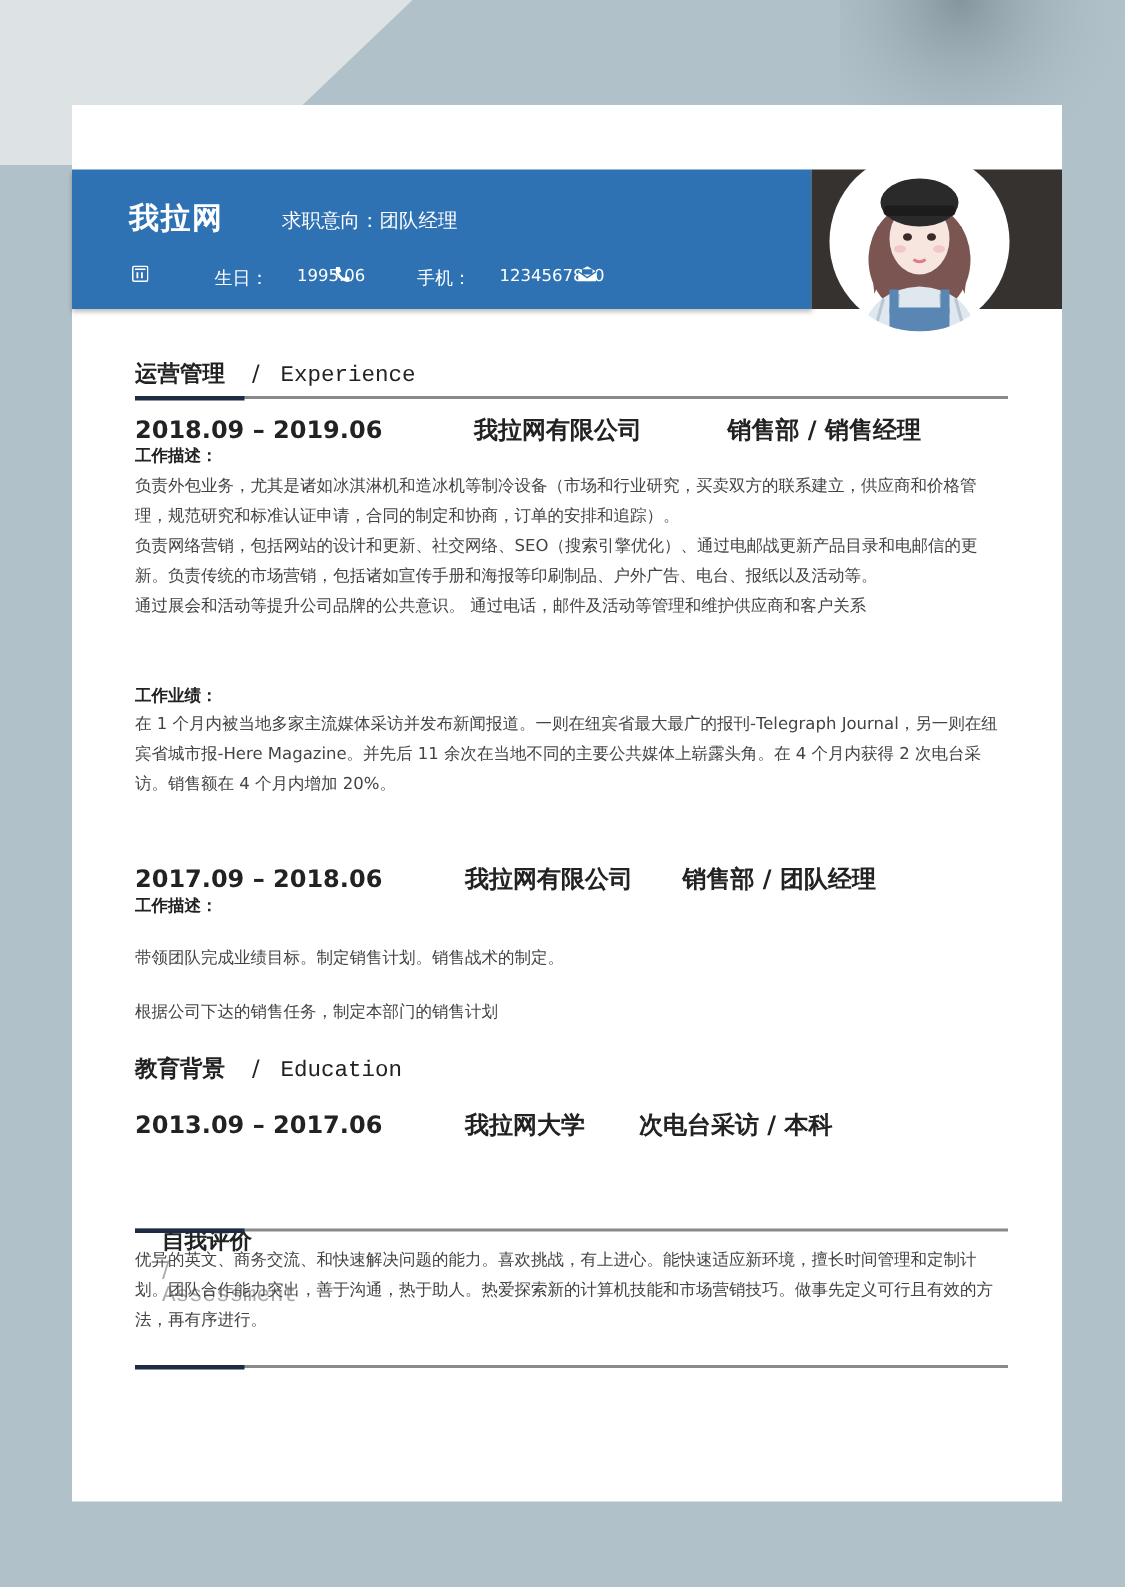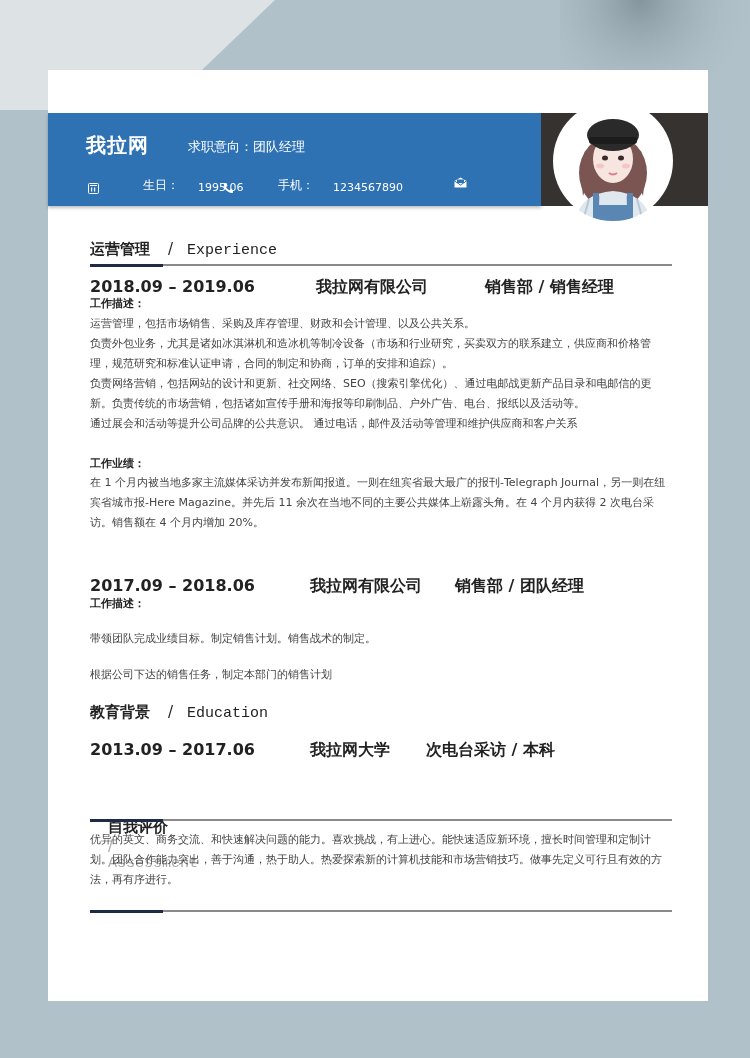--- a/index.html
+++ b/index.html
@@ -34,21 +34,21 @@
   }
   .name {
     position: absolute; left: 38px; top: 62px; color: #fff;
     font-size: 20px; font-weight: bold; letter-spacing: 1px;
   }
   .intent {
     position: absolute; left: 140px; top: 68px; color: #fff; font-size: 13px;
   }
   .info {
     position: absolute; top: 107px; color: #fff; font-size: 11px;
-    display: flex; align-items: flex-end; gap: 19px;
+    display: flex; align-items: flex-start; gap: 19px;
   }
   .info .lbl { font-size: 12px; }
   .info svg { display: block; }
 
   
   .sec-title {
     position: absolute; left: 42px; font-size: 15px; color: #222;
     display: flex; align-items: baseline;
   }
   .sec-title .cn { font-weight: bold; }
@@ -160,21 +160,20 @@
     <span class="slash">/</span>
     <span class="en">Experience</span>
   </div>
   <div class="rule" style="top:194px;"></div>
 
   <div class="row" style="top:207px;">2018.09 – 2019.06</div>
   <div class="row" style="left:268px; top:207px;">我拉网有限公司</div>
   <div class="row" style="left:437px; top:207px;">销售部 / 销售经理</div>
   <div class="sub" style="top:226px;">工作描述：</div>
   <div class="para" style="top:244px;">
-    <div>运营管理，包括市场销售、采购及库存管理、财政和会计管理、以及公共关系。</div>
     <div>负责外包业务，尤其是诸如冰淇淋机和造冰机等制冷设备（市场和行业研究，买卖双方的联系建立，供应商和价格管理，规范研究和标准认证申请，合同的制定和协商，订单的安排和追踪）。</div>
     <div>负责网络营销，包括网站的设计和更新、社交网络、SEO（搜索引擎优化）、通过电邮战更新产品目录和电邮信的更新。负责传统的市场营销，包括诸如宣传手册和海报等印刷制品、户外广告、电台、报纸以及活动等。</div>
     <div>通过展会和活动等提升公司品牌的公共意识。 通过电话，邮件及活动等管理和维护供应商和客户关系</div>
   </div>
   <div class="sub" style="top:386px;">工作业绩：</div>
   <div class="para" style="top:403px;">在 1 个月内被当地多家主流媒体采访并发布新闻报道。一则在纽宾省最大最广的报刊-Telegraph Journal，另一则在纽宾省城市报-Here Magazine。并先后 11 余次在当地不同的主要公共媒体上崭露头角。在 4 个月内获得 2 次电台采访。销售额在 4 个月内增加 20%。</div>
 
   <div class="row" style="top:506px;">2017.09 – 2018.06</div>
   <div class="row" style="left:262px; top:506px;">我拉网有限公司</div>
   <div class="row" style="left:407px; top:506px;">销售部 / 团队经理</div>

